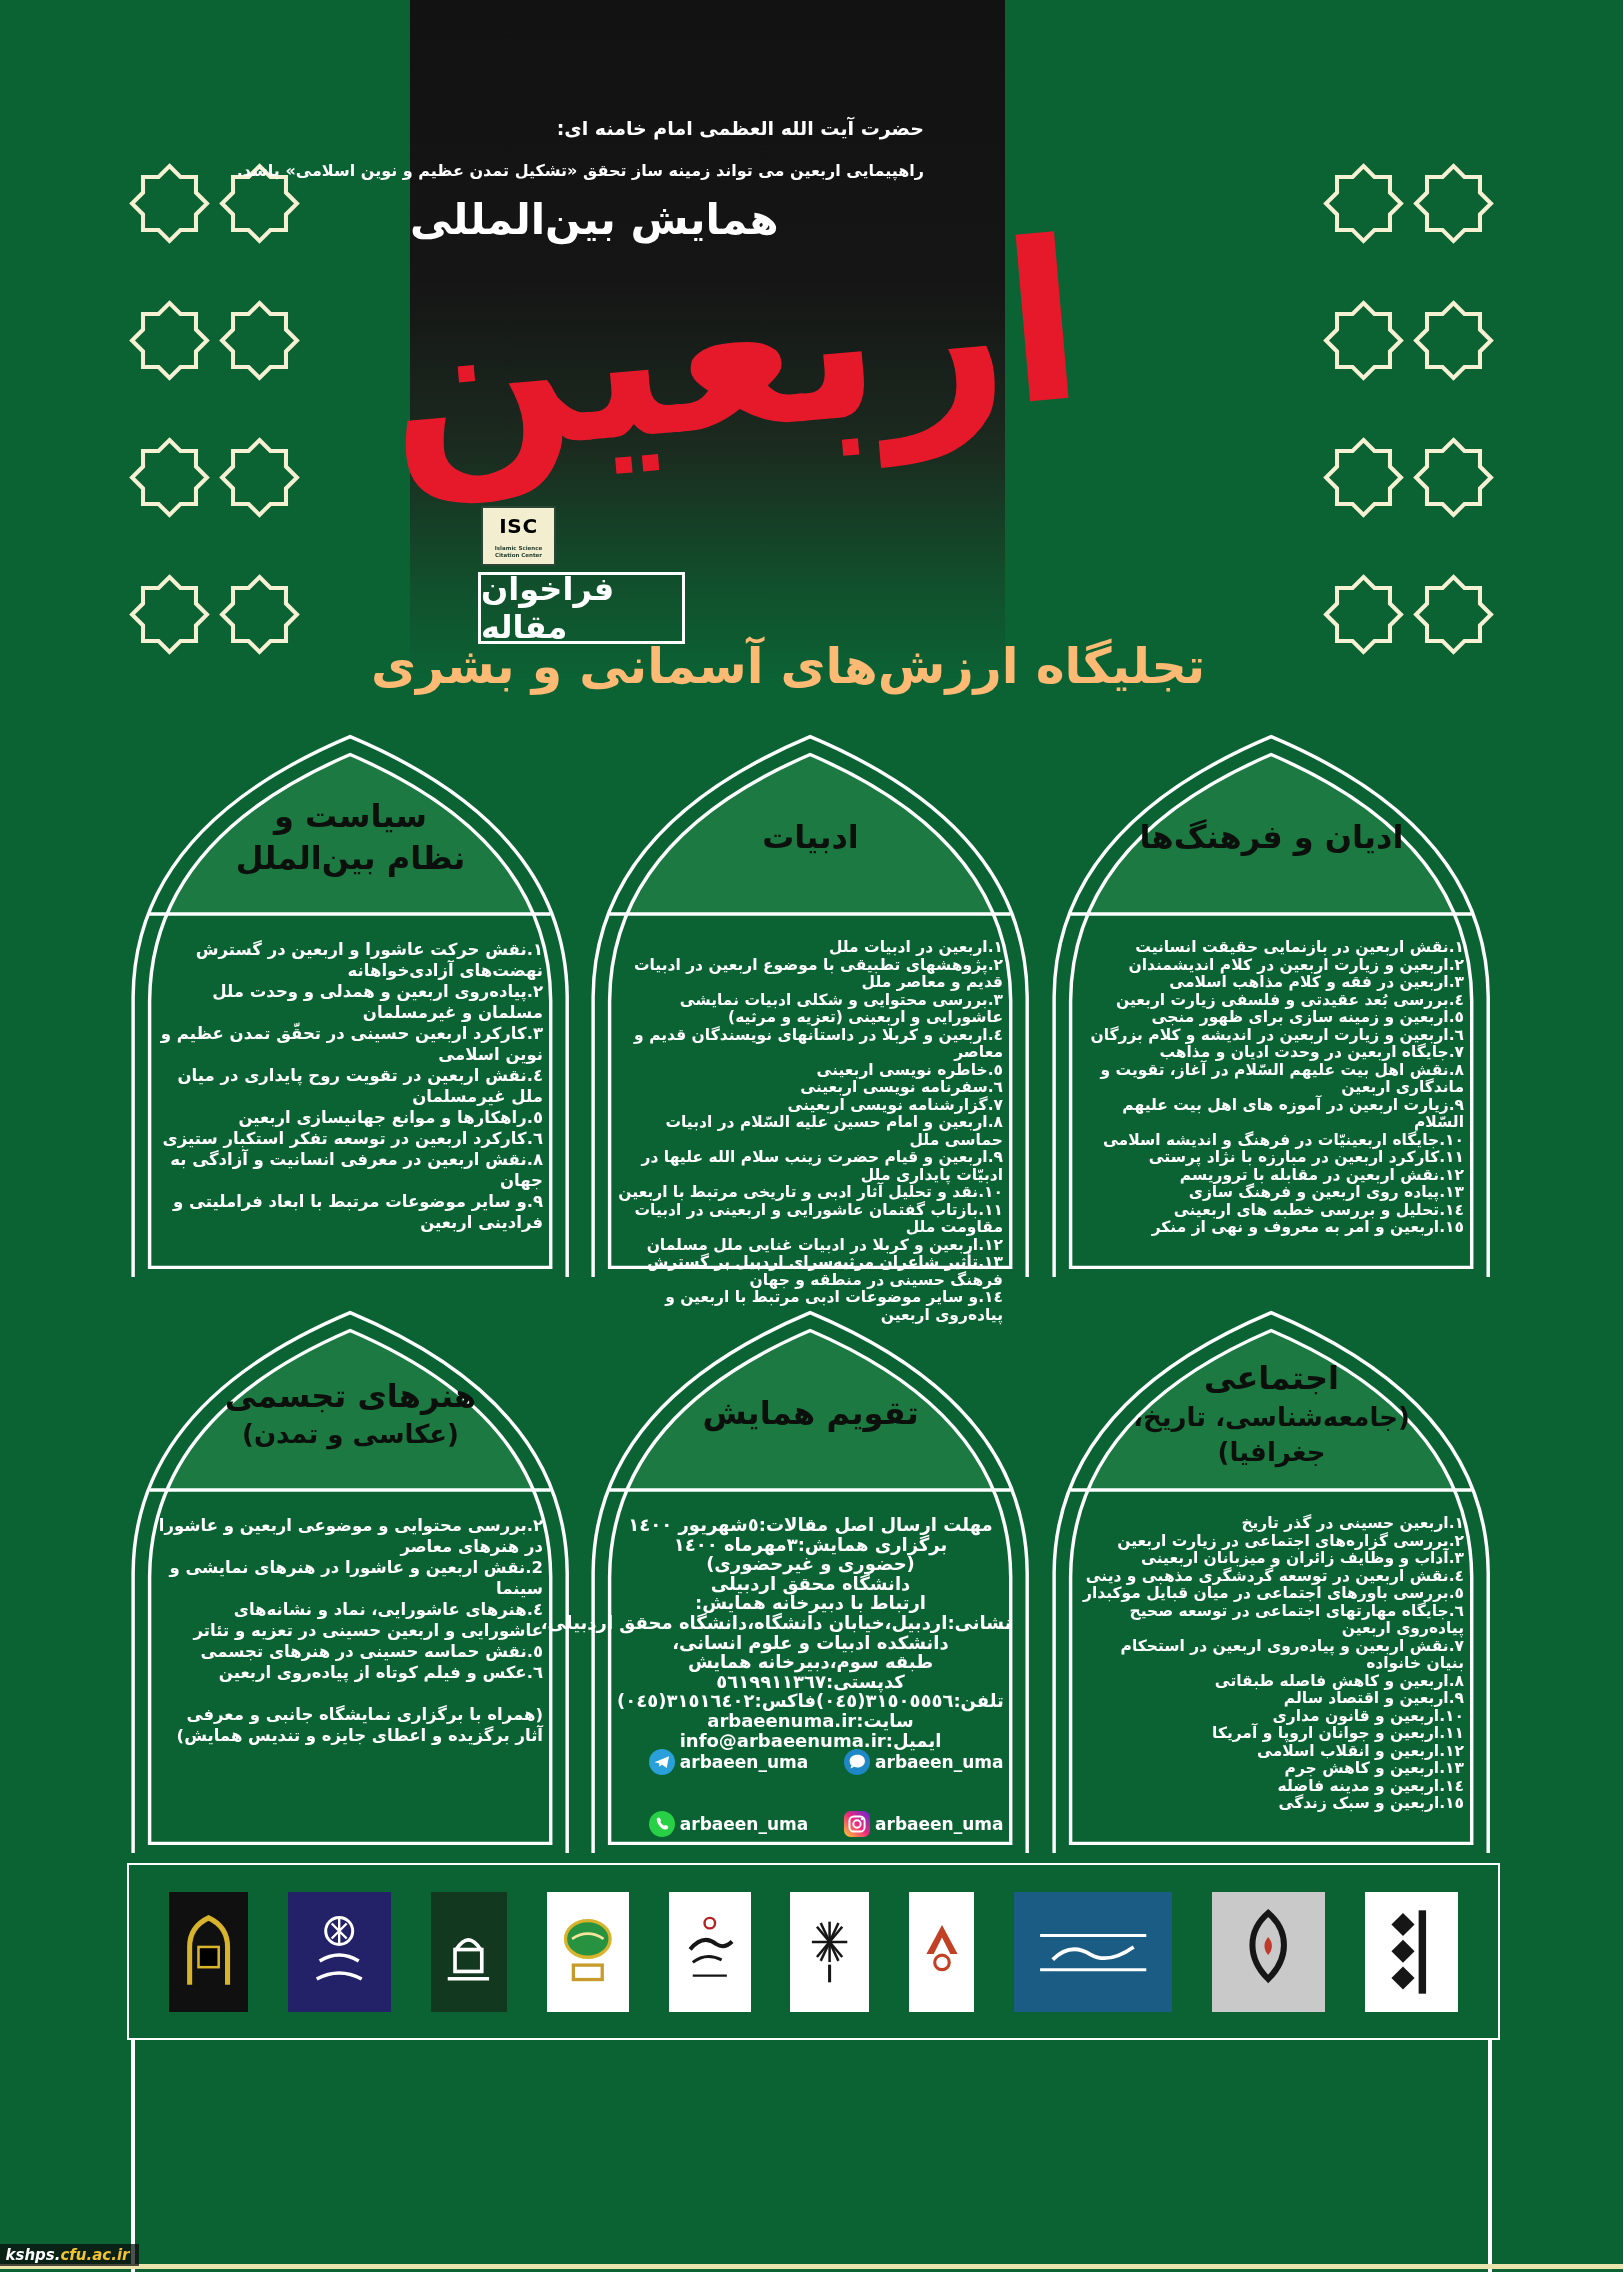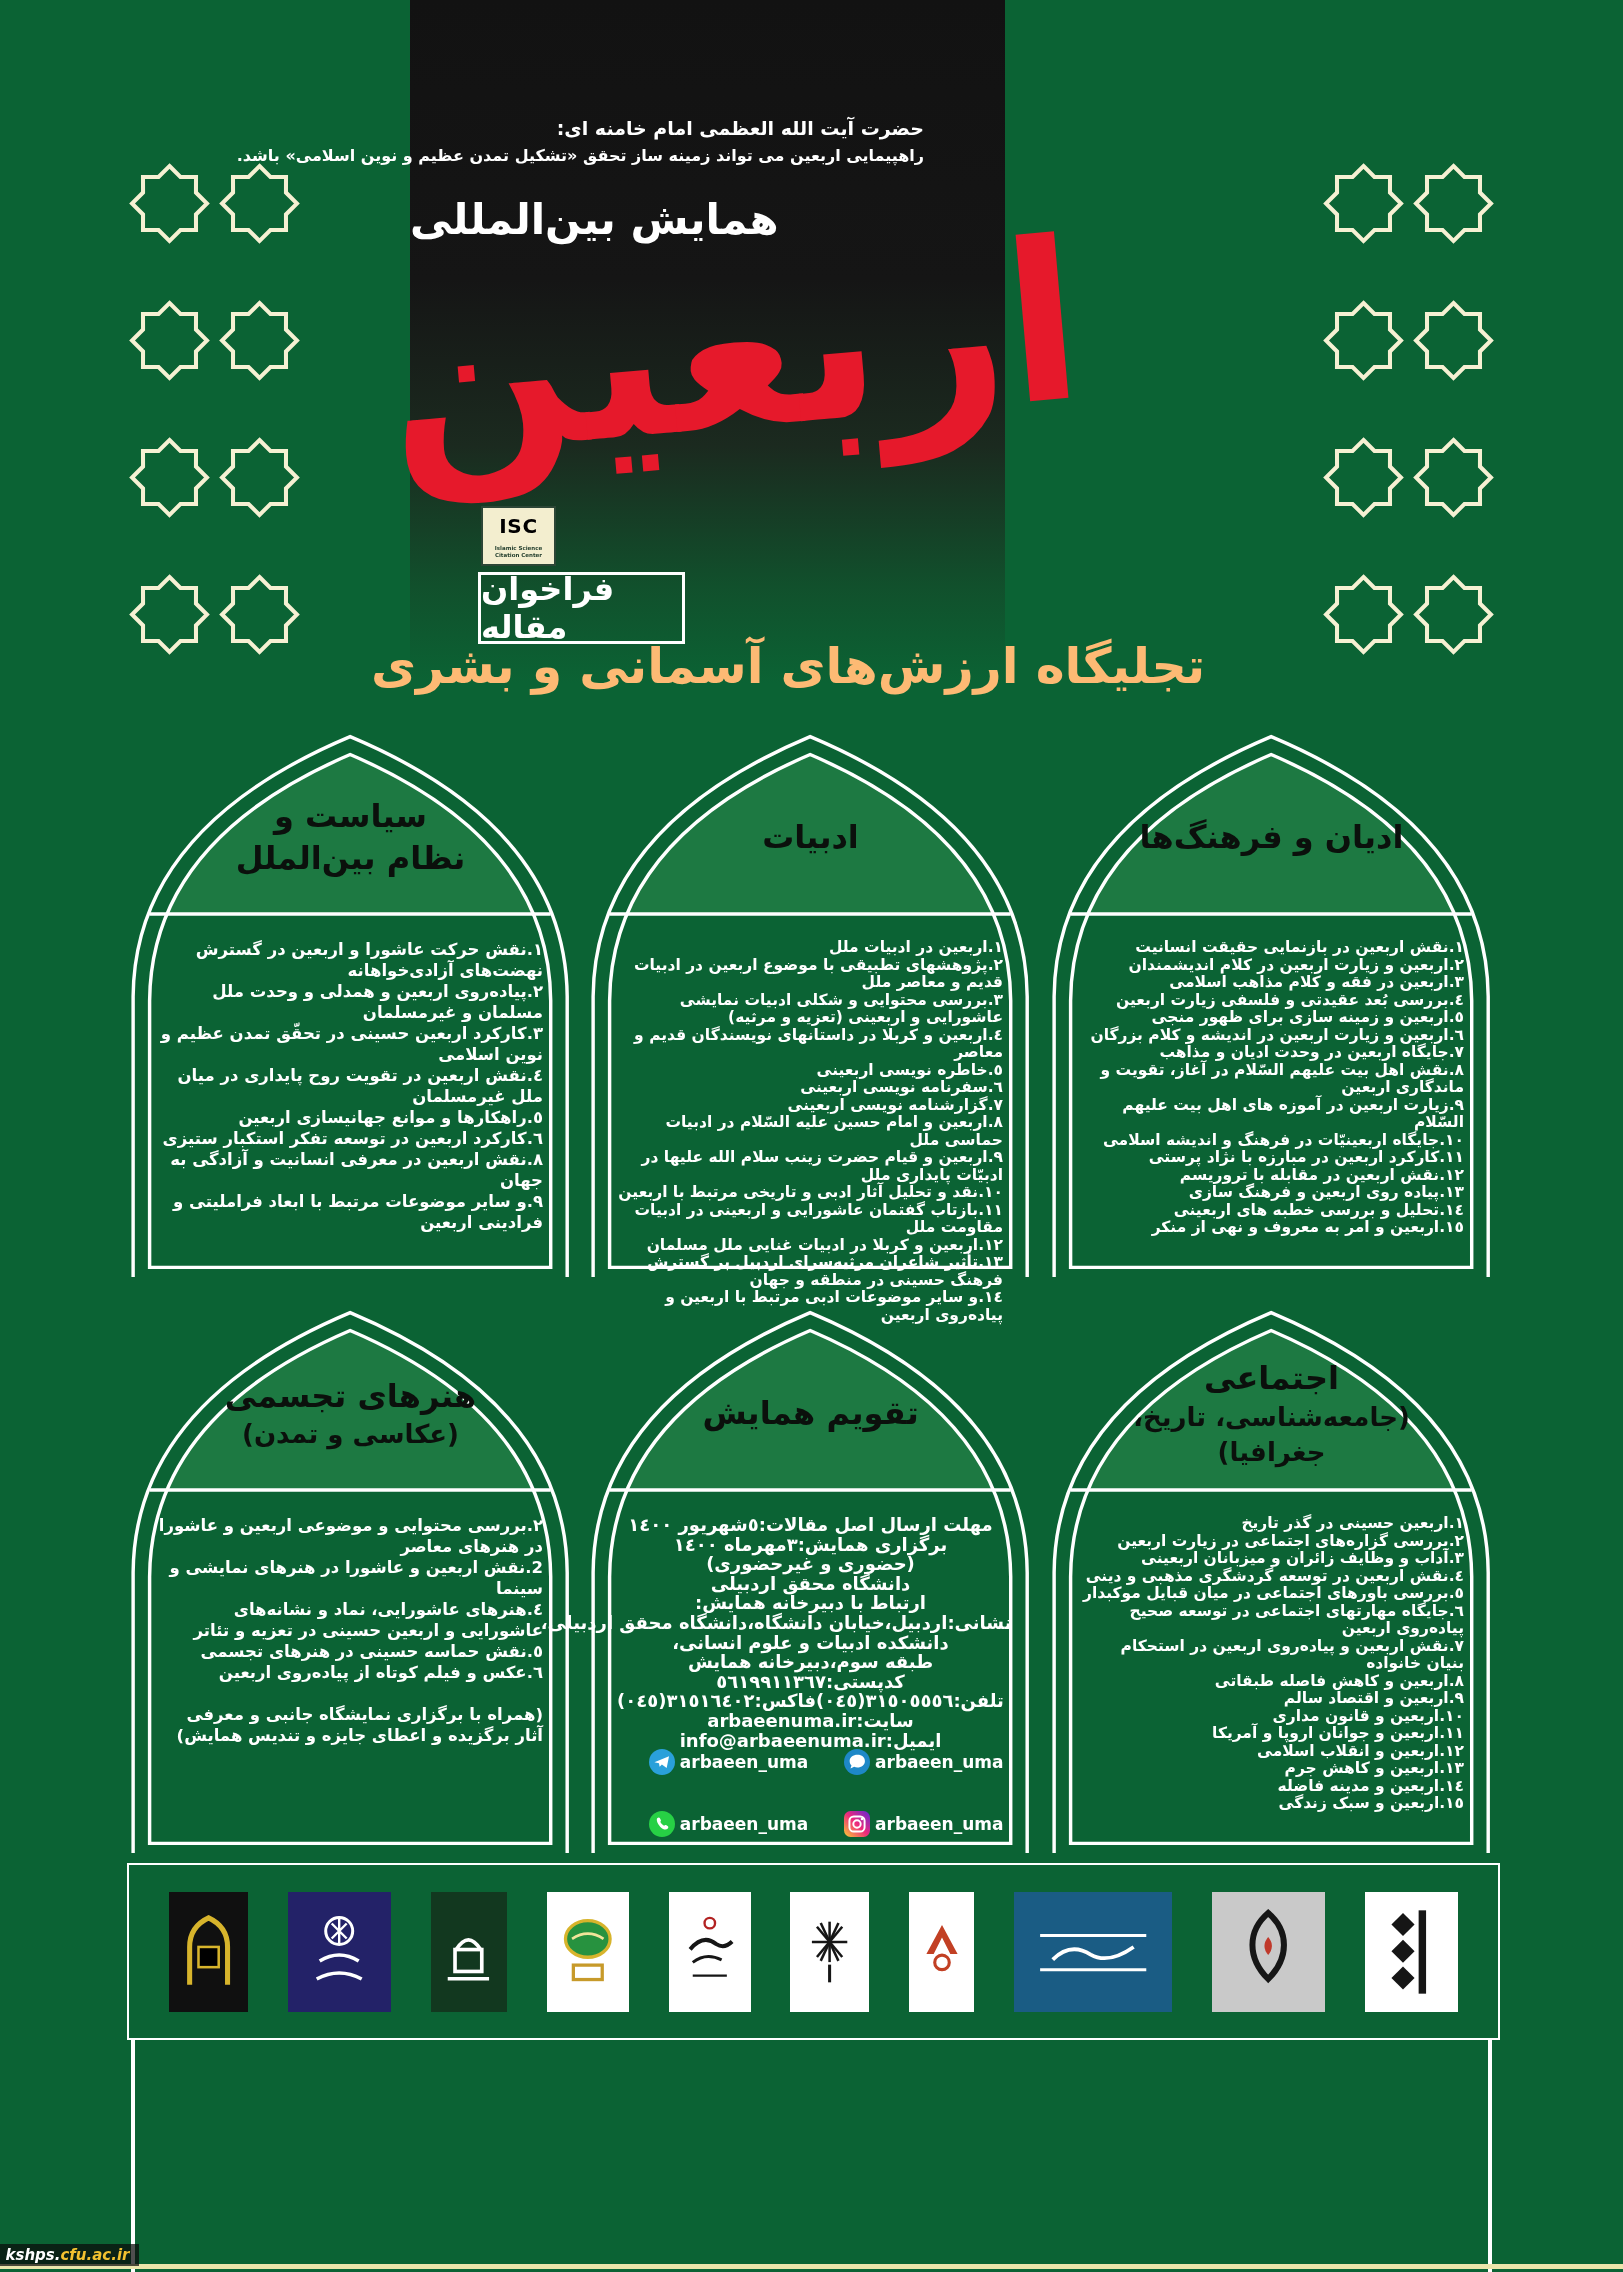--- a/index.html
+++ b/index.html
@@ -3,21 +3,21 @@
 <meta charset="utf-8">
 <style>
   html,body{margin:0;padding:0;background:#0b6334;}
   #page{position:relative;width:1623px;height:2273px;background:#0b6334;overflow:hidden;
         font-family:"DejaVu Sans",sans-serif;}
 
   
   .header-black{position:absolute;left:410px;top:0;width:595px;height:697px;
     background:linear-gradient(180deg,#121212 0%,#151515 40%,#1b2a1f 64%,#11502c 84%,rgba(11,99,52,0) 98%);}
   .quote{position:absolute;left:426px;top:117px;width:498px;direction:rtl;text-align:right;color:#ffffff;z-index:3;}
-  .quote .l1{font-size:19px;font-weight:bold;margin-bottom:7px;white-space:nowrap;}
+  .quote .l1{font-size:19px;font-weight:bold;margin-bottom:22px;white-space:nowrap;}
   .quote .l2{font-size:16px;font-weight:bold;white-space:nowrap;}
   .conf-type{position:absolute;left:410px;top:195px;width:556px;text-align:left;color:#ffffff;
     font-size:42px;font-weight:bold;z-index:3;white-space:nowrap;}
   .arbaeen{position:absolute;left:385px;top:227px;width:646px;text-align:center;color:#e6192b;
     font-size:220px;font-weight:bold;line-height:1.15;transform:rotate(-5deg);z-index:2;white-space:nowrap;}
   .isc{position:absolute;left:481px;top:506px;width:71px;height:56px;background:#f3eecf;
     border:2.1px solid #2c4636;z-index:4;text-align:center;}
   .isc .lbl{font-size:20px;font-weight:bold;color:#000000;line-height:37px;letter-spacing:0.7px;}
   .isc .sub{font-size:5.5px;font-weight:bold;color:#1f3b2a;line-height:6.9px;}
   .call-box{position:absolute;left:478px;top:572px;width:201px;height:66px;border:3.4px solid #ffffff;

